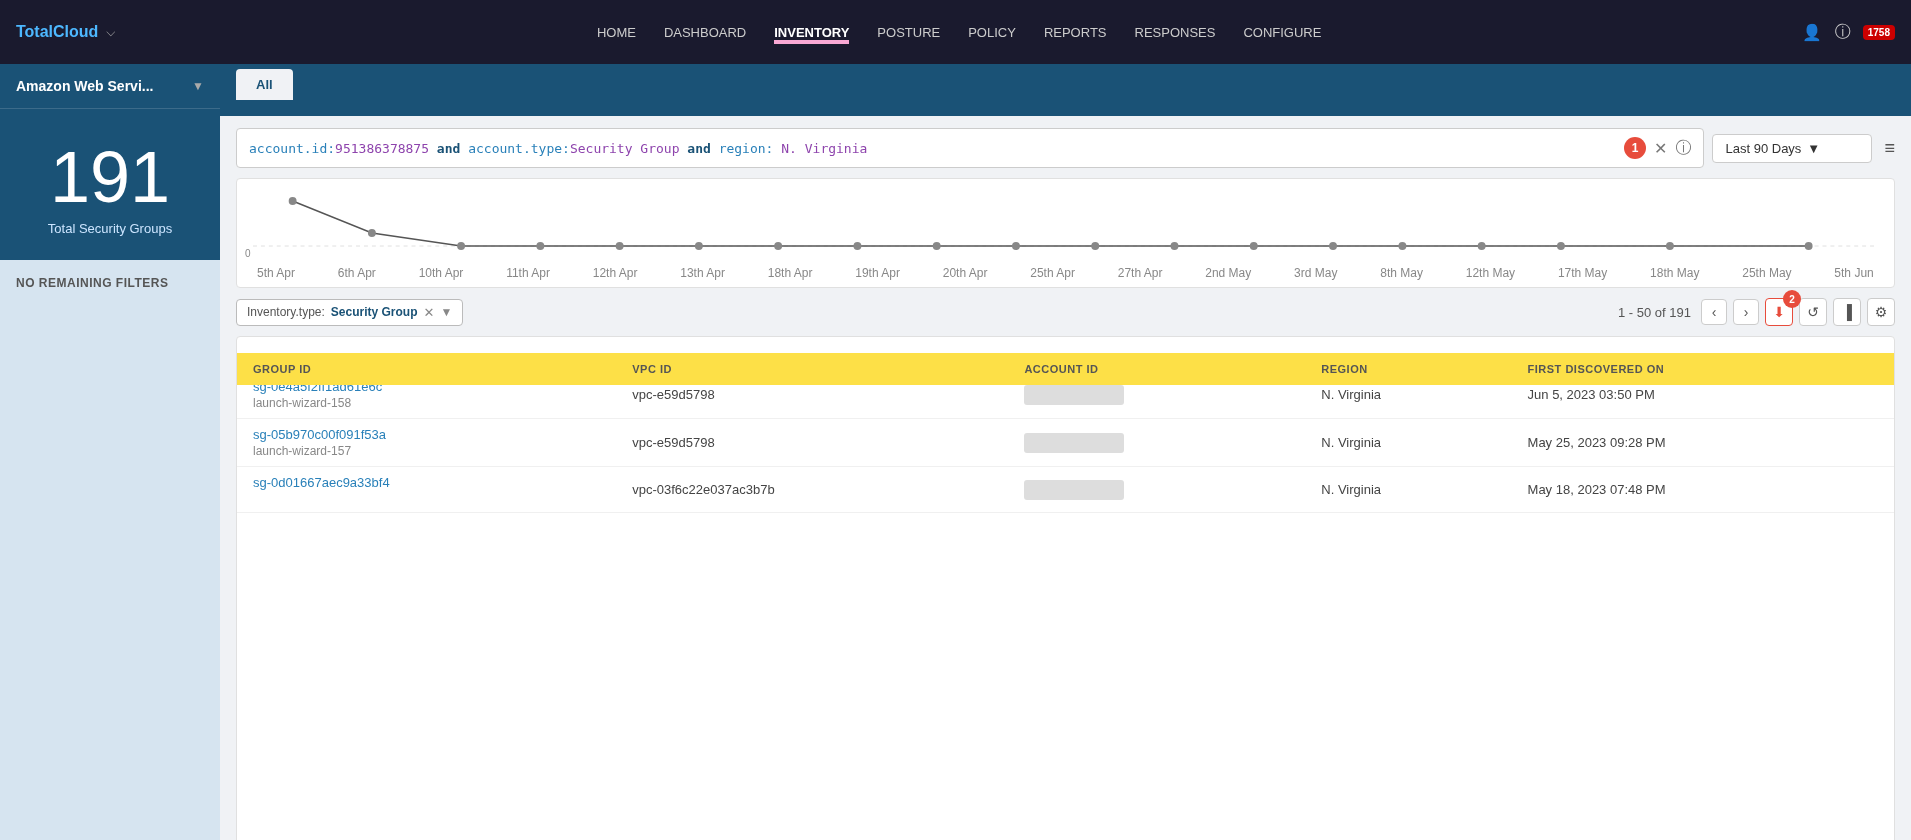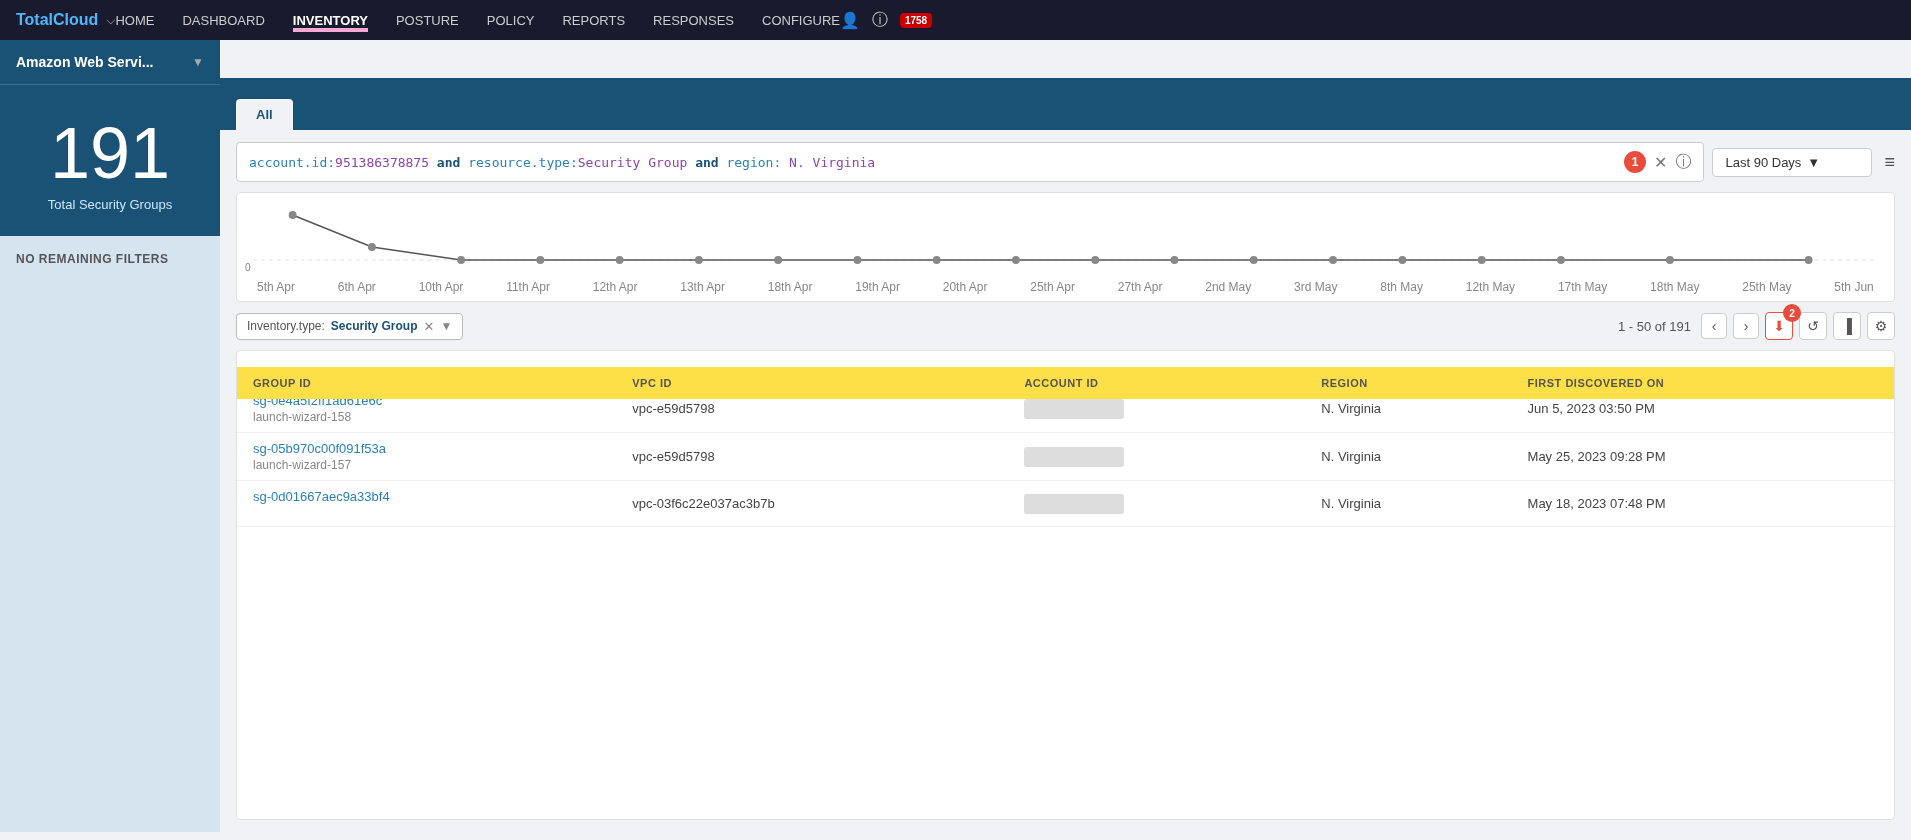--- a/index.html
+++ b/index.html
@@ -3,23 +3,23 @@
   <meta charset="utf-8">
   <style>
     * { box-sizing: border-box; margin: 0; padding: 0; }
     body { font-family: -apple-system, BlinkMacSystemFont, 'Segoe UI', Arial, sans-serif; background: #f0f2f5; font-size: 13px; color: #333; height: 840px; overflow: hidden; }
 
     
     .top-nav {
       background: #1a1a2e;
       display: flex;
       align-items: center;
-      height: 40px;
+      height: 64px;
       padding: 0 16px;
-      justify-content: flex-start;
+      justify-content: space-between;
     }
     .top-nav-left { display: flex; align-items: center; gap: 8px; }
     .brand-name { color: #4db8ff; font-size: 16px; font-weight: 600; }
     .brand-caret { color: #aaa; font-size: 12px; }
     .top-nav-center { display: flex; align-items: center; gap: 28px; }
     .nav-item { color: #ccc; font-size: 13px; cursor: pointer; text-decoration: none; padding: 4px 0; }
     .nav-item.active { color: #fff; font-weight: 600; border-bottom: 4px solid #f9a8d4; padding-bottom: 0; }
     .top-nav-right { display: flex; align-items: center; gap: 12px; }
     .nav-icon { color: #ccc; cursor: pointer; font-size: 16px; }
     .notif-badge {
@@ -68,23 +68,22 @@
     .no-filters-label { color: #555; font-size: 12px; font-weight: 600; letter-spacing: 0.5px; }
 
     
     .main-content { flex: 1; display: flex; flex-direction: column; overflow: hidden; }
 
     
     .tab-bar {
       background: #1a5276;
       display: flex;
       align-items: flex-end;
-      padding: 0 16px;
+      padding: 16px 16px;
       height: 52px;
-      margin-top: 38px;
     }
     .tab {
       padding: 8px 20px;
       color: #cce5ff;
       font-size: 13px;
       cursor: pointer;
       border-radius: 4px 4px 0 0;
     }
     .tab.active { background: #f0f2f5; color: #1a5276; font-weight: 600; }
 
@@ -235,21 +234,21 @@
 
     <div class="tab-bar">
       <div class="tab active">All</div>
     </div>
 
     <div class="content-area">
 
       <div class="search-row">
         <div class="search-box">
           <div class="search-query">
-            <span class="kw-key">account.id:</span><span class="kw-val">951386378875</span><span class="kw-and"> and </span><span class="kw-key">resource.type:</span><span class="kw-val">Security Group</span><span class="kw-and"> and </span><span class="kw-key">region:</span><span class="kw-val"> N. Virginia</span>
+            <span class="kw-key">account.id:</span><span class="kw-val">951386378875</span><span class="kw-and"> and </span><span class="kw-key">account.type:</span><span class="kw-val">Security Group</span><span class="kw-and"> and </span><span class="kw-key">region:</span><span class="kw-val"> N. Virginia</span>
           </div>
           <div class="search-icons">
             <div class="badge-circle">1</div>
             <span class="search-icon-btn">✕</span>
             <span class="search-icon-btn">ⓘ</span>
           </div>
         </div>
         <div class="date-selector">
           <span>Last 90 Days</span>
           <span>▼</span>

